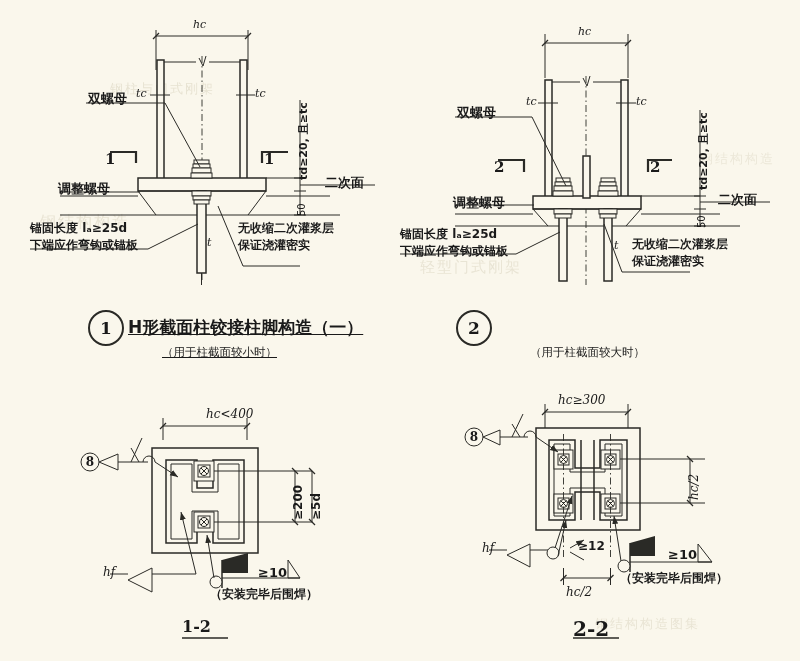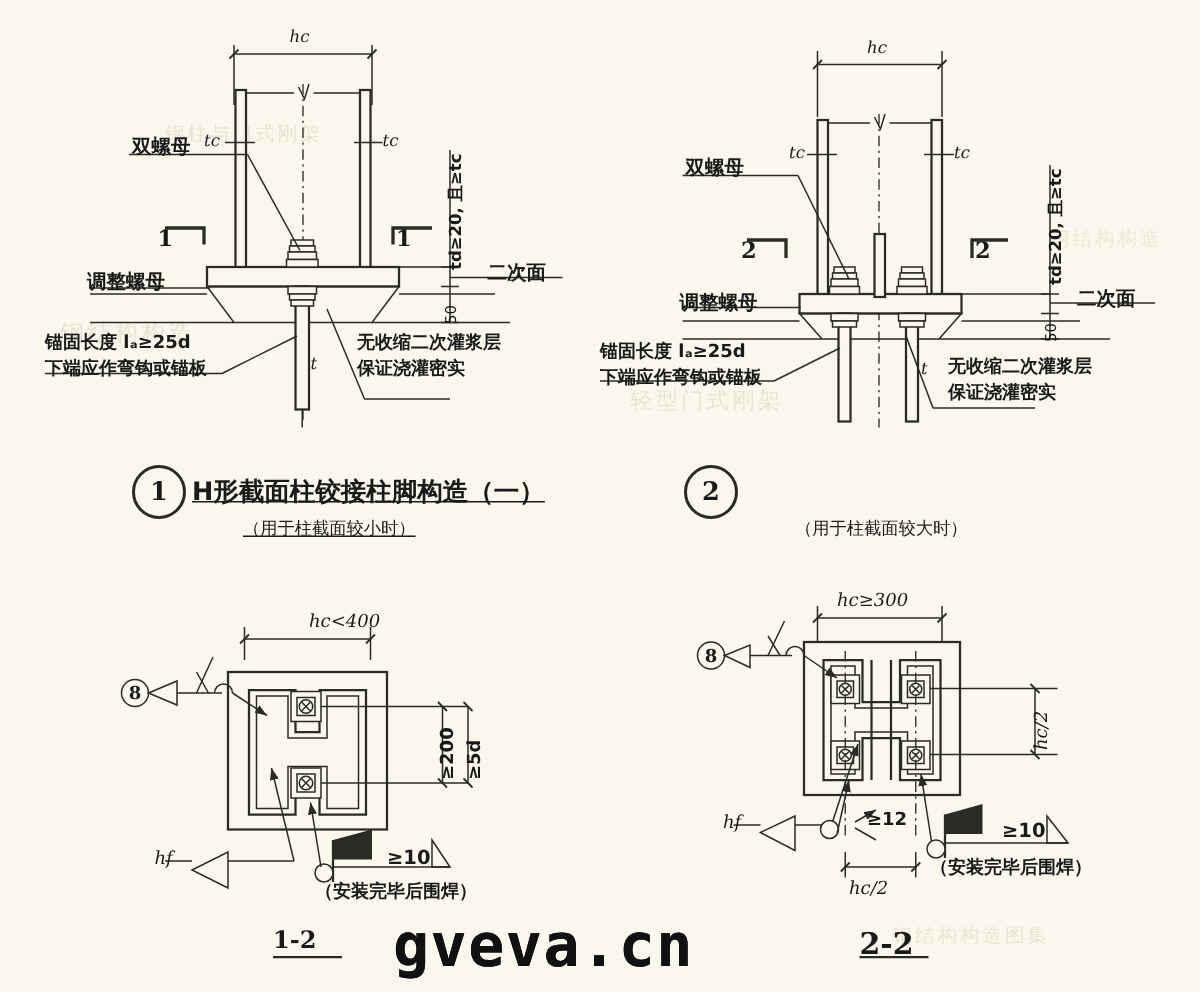--- a/index.html
+++ b/index.html
@@ -485,17 +485,14 @@
   <div class="lbl cn" style="left:668px;top:548px;font-size:13px;">
     <span>≥10</span>
   </div>
   <div class="lbl cn" style="left:620px;top:572px;font-size:12px;">
     <span>（安装完毕后围焊）</span>
   </div>
   <div class="lbl" style="left:573px;top:618px;font-size:20px;font-weight:700;font-family:'DejaVu Serif','Liberation Serif',serif;">
     <span>2-2</span>
   </div>
 
-  <div class="wm">
-    <span>gveva.cn</span>
-  </div>
 
 </div>
 
 </body></html>

